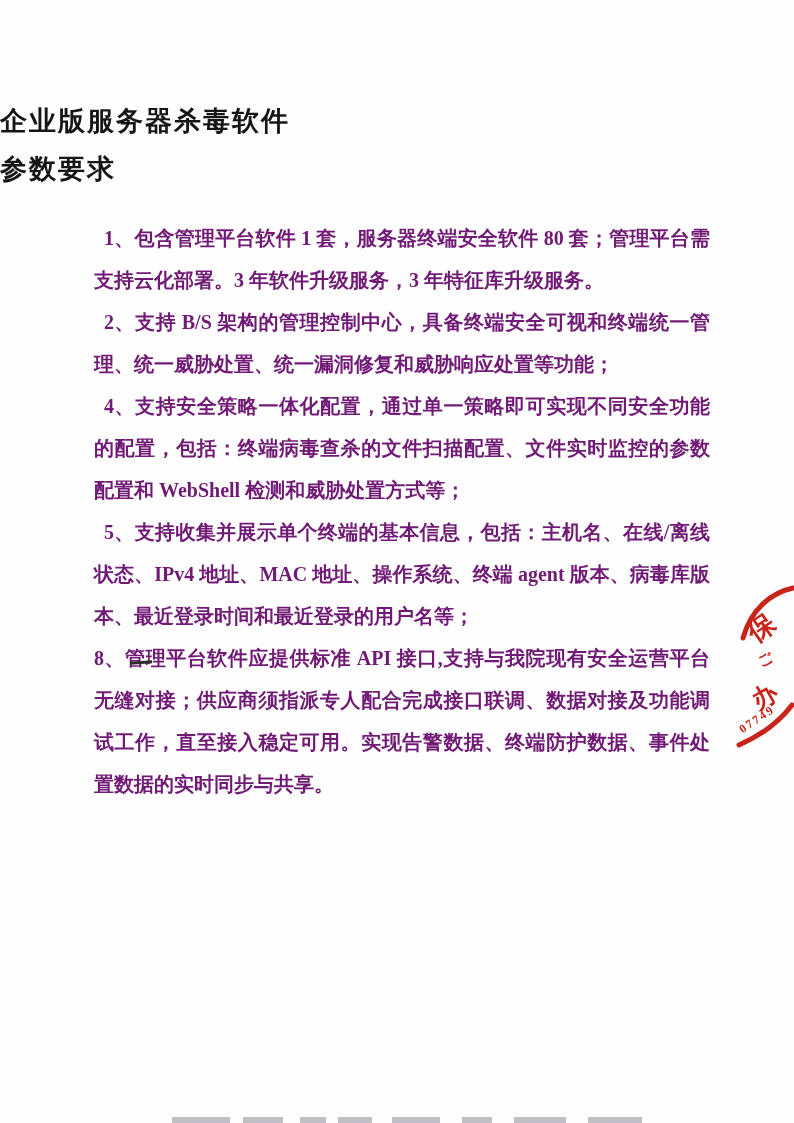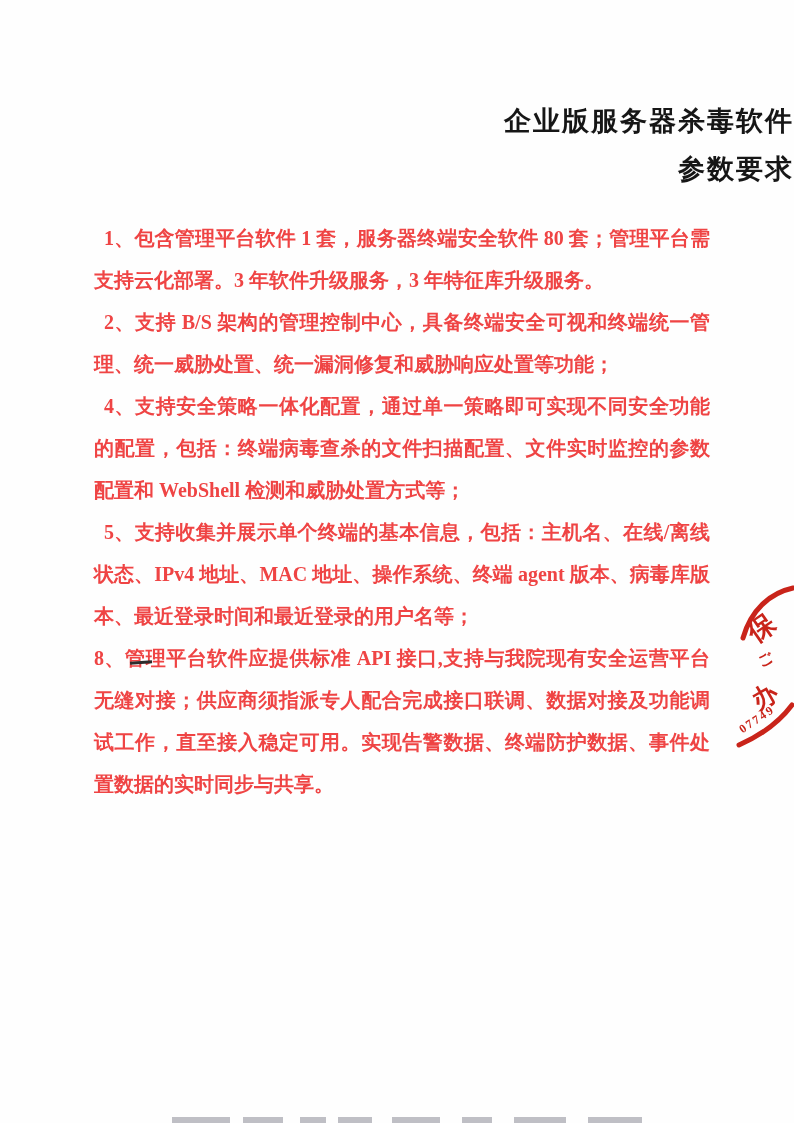--- a/index.html
+++ b/index.html
@@ -7,39 +7,39 @@
     position:relative;
     width:794px;height:1123px;
     margin:0 auto;
     background:#fefefe;
     overflow:hidden;
     font-family:"Liberation Serif", serif;
     color:#1f1f1f;
   }
   .titles{
     padding-top:97px;
-    text-align:right;
+    text-align:left;
   }
   .titles h1{
     margin:0;
     font-size:27px;
     line-height:48px;
     font-weight:bold;
     color:#161616;
     letter-spacing:2px;
     font-family:"Liberation Serif", serif;
   }
   .doc-body{
     margin:24px 84px 0 94px;
     font-size:20px;
     line-height:42px;
     text-align:justify;
     text-justify:inter-character;
     font-weight:600;
-    color:#ef4444;
+    color:#701a75;
   }
   .doc-body p{margin:0;}
   .doc-body p.indent{text-indent:10px;}
   
   .pen-mark{
     position:absolute;
     left:130px;top:661px;
     width:22px;height:2.5px;
     background:#2c2c2c;
     transform:rotate(-4deg);

